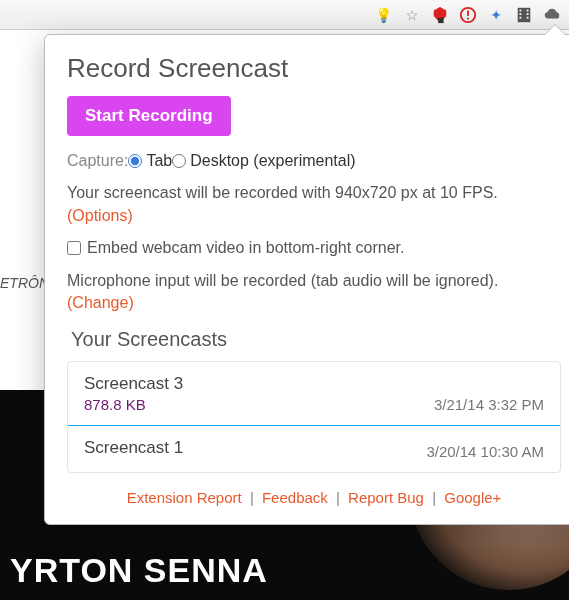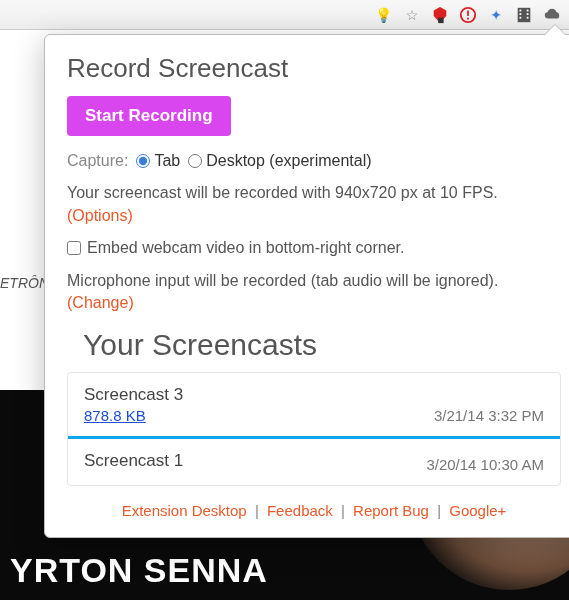--- a/index.html
+++ b/index.html
@@ -76,57 +76,57 @@
   border-bottom:10px solid #fff;
   filter: drop-shadow(0 -1px 0 #bbb);
 }
 .h1 {
   font-size: 26px;
   font-weight: 400;
   color: #555;
   margin-bottom: 12px;
 }
 .h2 {
-  font-size: 30px;
+  font-size: 20px;
   font-weight: 400;
   color: #555;
-  margin: 14px 16px 10px;
+  margin: 14px 4px 10px;
 }
 .start-btn {
   background: #d946ef;
   color: #fff;
   border: none;
   border-radius: 4px;
   font-size: 17px;
   font-weight: 600;
   padding: 10px 18px;
   cursor: pointer;
   margin-bottom: 14px;
 }
 .row { font-size: 16px; color: #555; margin-bottom: 10px; line-height:1.4;}
-.capture-row { display:flex; align-items:flex-start; gap:8px; color:#888;}
+.capture-row { display:flex; align-items:flex-start; gap:0; color:#888;}
 .capture-row .lbl { color:#888; }
 .capture-row .opt { color:#333; display:flex; align-items:center; gap:4px;}
 input[type=radio]{ width:14px; height:14px; accent-color:#3b7dd8;}
 input[type=checkbox]{ width:14px; height:14px; margin-right:6px;}
 .link { color:#e85a2c; cursor:pointer; }
 .sc-list {
   border:1px solid #e4e4e4;
   border-radius:4px;
 }
 .sc-item {
   padding:12px 16px;
-  border-bottom:3px solid #0ea5e9;
+  border-bottom:1px solid #0ea5e9;
   display:flex;
   justify-content:space-between;
   align-items:flex-end;
 }
 .sc-item:last-child { border-bottom:none; }
 .sc-title { font-size:17px; color:#444; margin-bottom:2px;}
-.sc-meta { font-size:15px; color:#1d4ed8;text-decoration:underline; }
+.sc-meta { font-size:15px; color:#701a75; }
 .sc-date { font-size:15px; color:#777; }
 .footer {
   text-align:center;
   margin-top:16px;
   font-size:15px;
 }
 .footer .link { color:#e85a2c; }
 .footer .sep { color:#888; margin:0 4px; }
 </style>
 </head>
@@ -228,21 +228,21 @@
     </div>
     <div class="sc-item">
       <div>
         <div class="sc-title">Screencast 1</div>
       </div>
       <div class="sc-date">3/20/14 10:30 AM</div>
     </div>
   </div>
 
   <div class="footer">
-    <span class="link">Extension Desktop</span>
+    <span class="link">Extension Report</span>
     <span class="sep">|</span>
     <span class="link">Feedback</span>
     <span class="sep">|</span>
     <span class="link">Report Bug</span>
     <span class="sep">|</span>
     <span class="link">Google+</span>
   </div>
 </div>
 
 </body></html>

